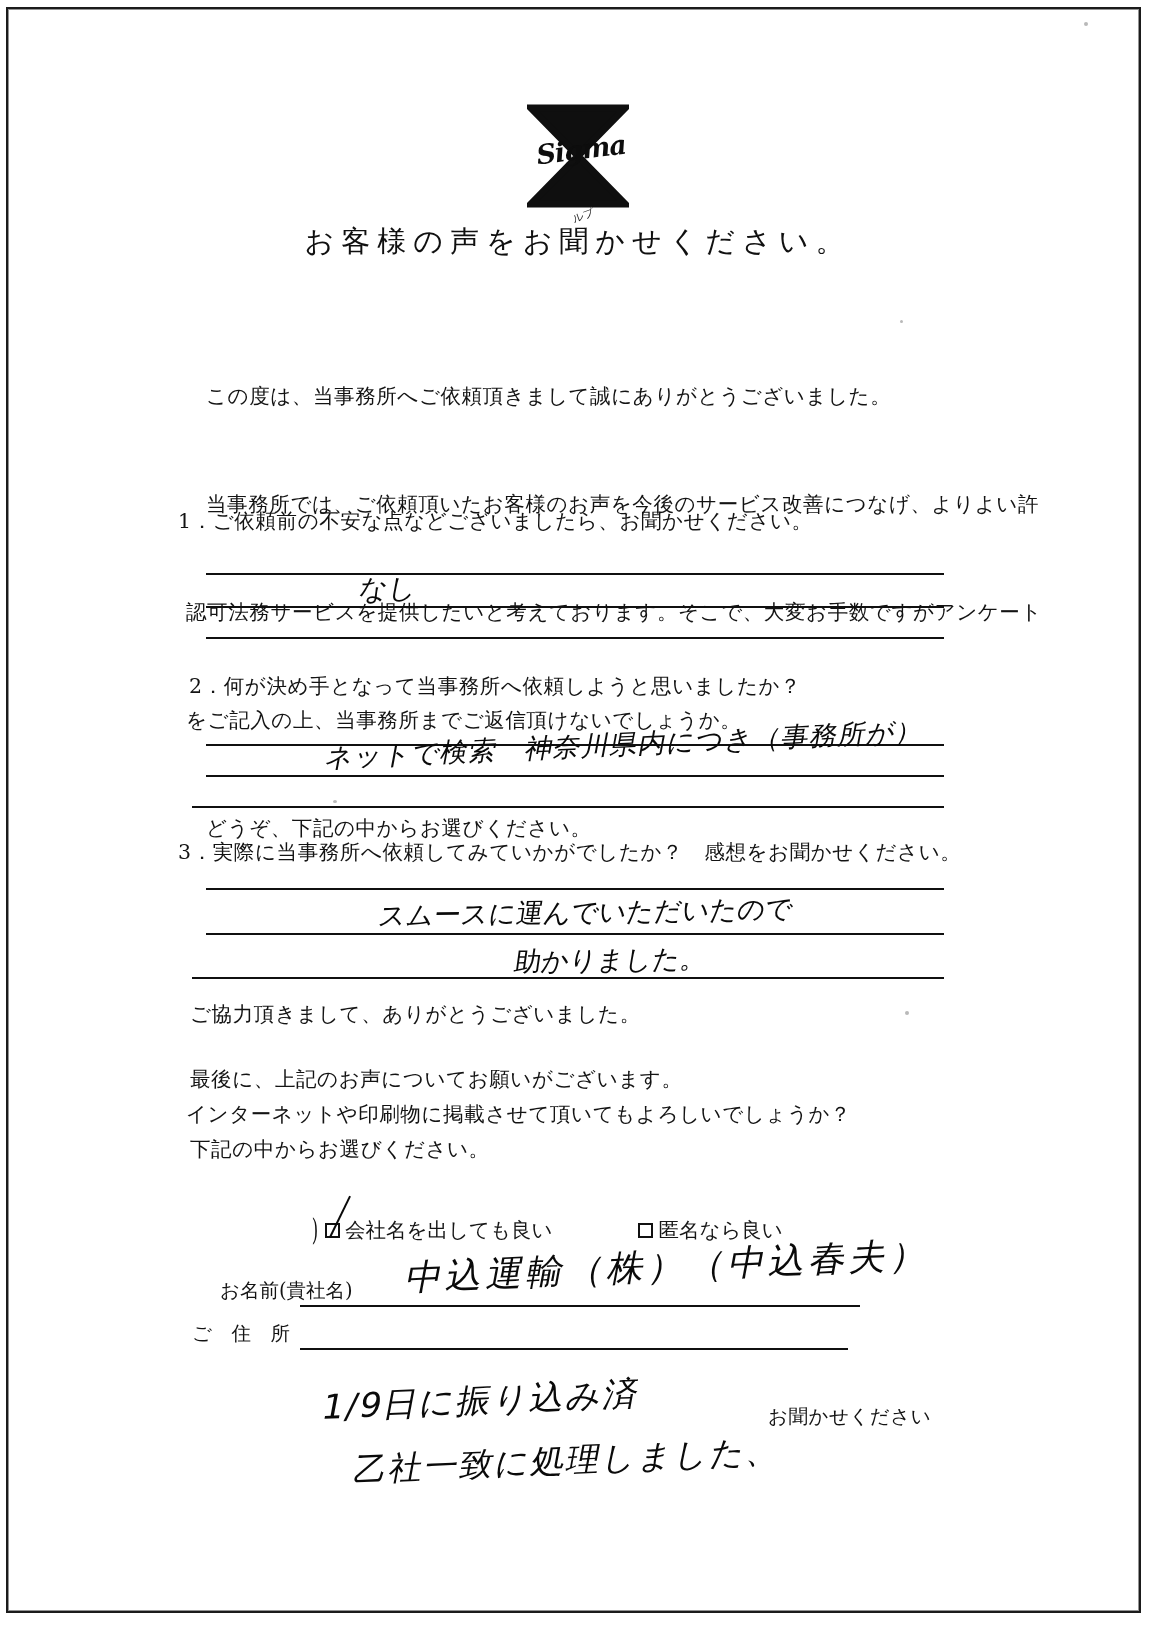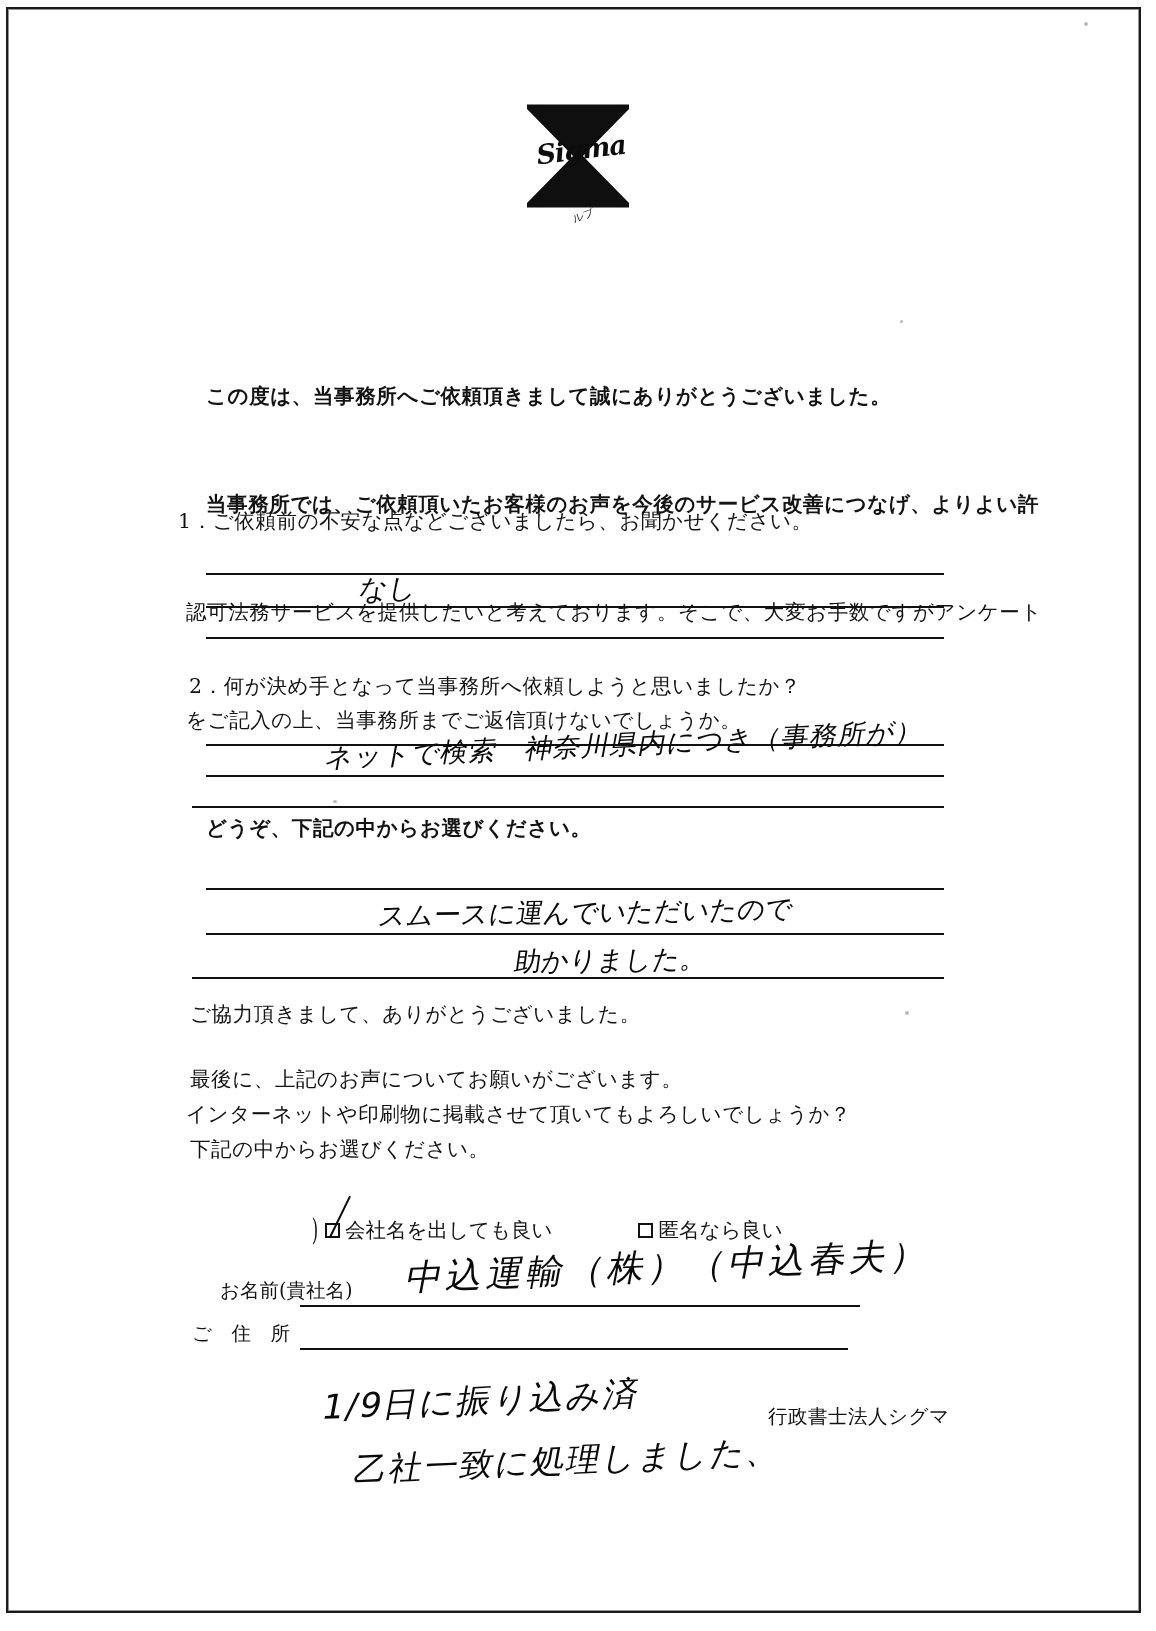--- a/index.html
+++ b/index.html
@@ -112,21 +112,21 @@
   .qline {
     position: absolute;
     font-size: 20.5px;
     letter-spacing: 0.6px;
     font-family: "DejaVu Serif", serif;
     color: #131313;
     white-space: pre;
   }
   .intro { left: 186px; top: 306px; width: 760px; }
   .intro .l { display: block; }
-  .indent { padding-left: 20px; font-weight: bold; }
+  .indent { padding-left: 20px; }
 
   
   .rule {
     position: absolute;
     height: 0;
     border-top: 2px solid #101010;
   }
 
   
   .hand {
@@ -229,20 +229,21 @@
         <polygon points="4,4 98,4 51,50" fill="#0f0f0f"></polygon>
         <polygon points="51,54 98,100 4,100" fill="#0f0f0f"></polygon>
         <polygon points="10,12 92,12 51,50" fill="#ffffff" opacity="0.0"></polygon>
         <path d="M4,4 L98,4 L51,52 L98,100 L4,100 L51,52 Z" fill="none" stroke="#0f0f0f" stroke-width="7"></path>
       </svg>
       <div class="logo-script">Sigma</div>
       <div class="logo-tail">ルプ</div>
     </div>
   </div>
 
+  <div class="doc-title">お客様の声をお聞かせください。</div>
 
   <div class="para intro">
     <span class="l indent">この度は、当事務所へご依頼頂きまして誠にありがとうございました。</span>
     <span class="l indent">当事務所では、ご依頼頂いたお客様のお声を今後のサービス改善につなげ、よりよい許</span>
     <span class="l">認可法務サービスを提供したいと考えております。そこで、大変お手数ですがアンケート</span>
     <span class="l">をご記入の上、当事務所までご返信頂けないでしょうか。</span>
     <span class="l indent">どうぞ、下記の中からお選びください。</span>
   </div>
 
   <div class="qline" style="left:178px;top:507px;"><span>1．</span><span>ご依頼前の不安な点などございましたら、お聞かせください。</span></div>
@@ -252,20 +253,21 @@
   <div class="rule" style="left:206px;top:637px;width:738px;"></div>
   <div class="hand i" style="left:356px;top:571px;font-size:28px;">なし</div>
 
   <div class="qline" style="left:189px;top:672px;"><span>2．</span><span>何が決め手となって当事務所へ依頼しようと思いましたか？</span></div>
 
   <div class="rule" style="left:206px;top:744px;width:738px;"></div>
   <div class="rule" style="left:206px;top:775px;width:738px;"></div>
   <div class="rule" style="left:192px;top:806px;width:752px;"></div>
   <div class="hand i2" style="left:322px;top:740px;font-size:27px;letter-spacing:1px;">ネットで検索　神奈川県内につき（事務所が）</div>
 
+  <div class="qline" style="left:178px;top:838px;"><span>3．</span><span>実際に当事務所へ依頼してみていかがでしたか？　感想をお聞かせください。</span></div>
 
   <div class="rule" style="left:206px;top:888px;width:738px;"></div>
   <div class="rule" style="left:206px;top:933px;width:738px;"></div>
   <div class="rule" style="left:192px;top:977px;width:752px;"></div>
   <div class="hand i3" style="left:376px;top:898px;font-size:27px;">スムースに運んでいただいたので</div>
   <div class="hand i3" style="left:512px;top:944px;font-size:27px;">助かりました。</div>
 
   <div class="qline" style="left:190px;top:1000px;">ご協力頂きまして、ありがとうございました。</div>
 
   <div class="qline" style="left:186px;top:1100px;">インターネットや印刷物に掲載させて頂いてもよろしいでしょうか？</div>
@@ -290,15 +292,15 @@
   <div class="rule" style="left:300px;top:1305px;width:560px;"></div>
   <div class="hand i2" style="left:402px;top:1254px;font-size:36px;letter-spacing:4px;">中込運輸（株）（中込春夫）</div>
 
   <div class="field-label" style="left:192px;top:1320px;text-align:right;">ご　住　所</div>
   <div class="rule" style="left:300px;top:1348px;width:548px;"></div>
   <div class="hand" style="left:306px;top:1322px;font-size:30px;"></div>
 
   <div class="hand i2" style="left:318px;top:1385px;font-size:34px;letter-spacing:2px;">1/9日に振り込み済</div>
   <div class="hand i2" style="left:350px;top:1448px;font-size:33px;letter-spacing:2px;">乙社一致に処理しました、</div>
 
-  <div class="footer-sign" style="left:768px;top:1403px;">行政書士法人シグマ</div>
+  <div class="footer-sign" style="left:768px;top:1403px;">お聞かせください</div>
 
 </div>
 
 </body></html>

